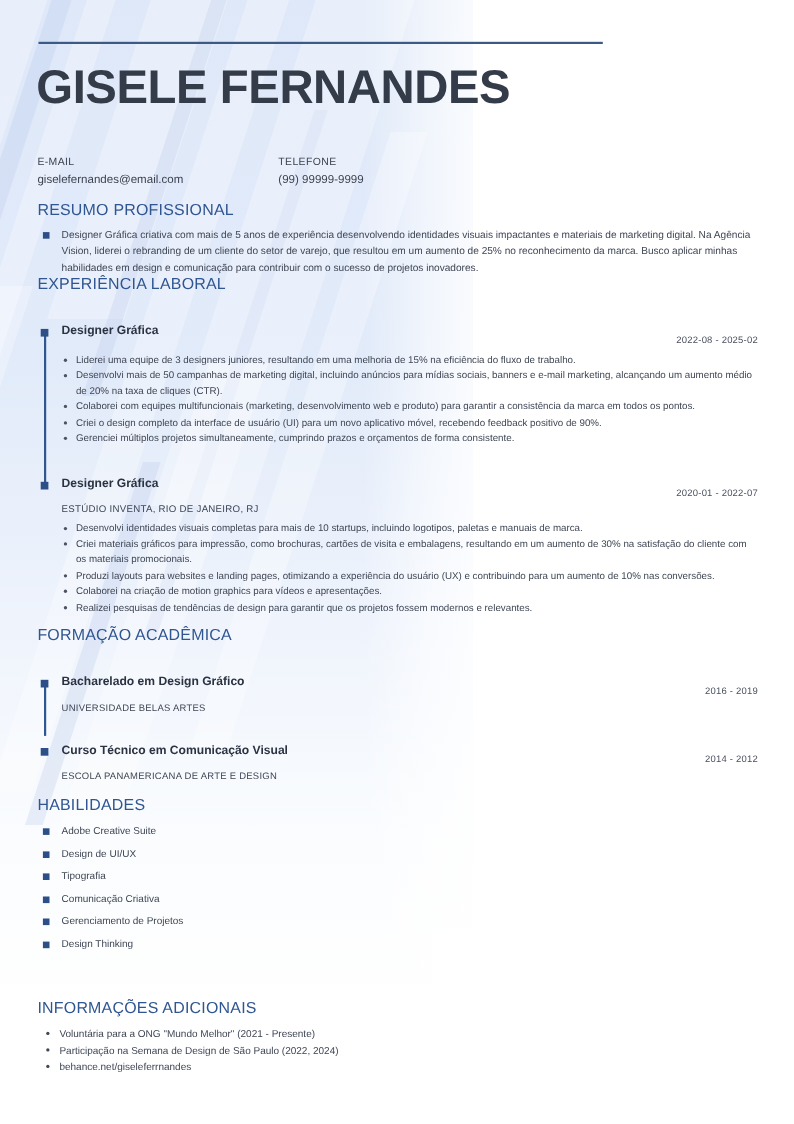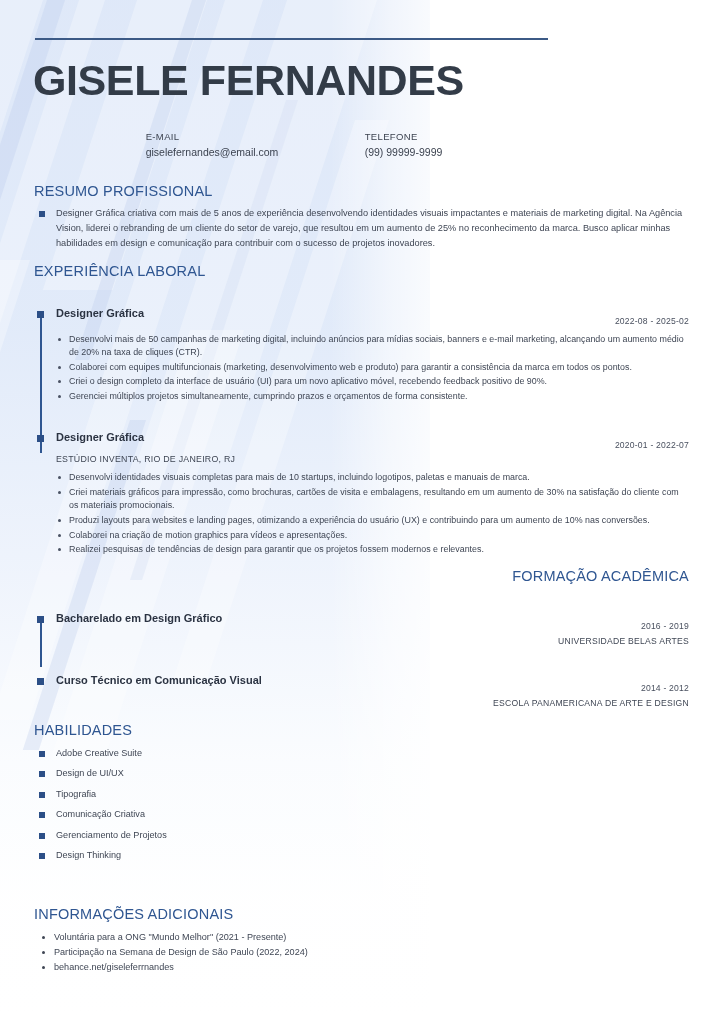--- a/index.html
+++ b/index.html
@@ -89,24 +89,23 @@
     font-size:43px;
     font-weight:bold;
     letter-spacing:-0.4px;
     color:#333c48;
     line-height:1;
   }
 
   
   .contact {
     position:absolute;
-    left:34px; top:131px;
+    left:34px; top:142px;
     width:520px;
     display:flex;
-    justify-content:center;
   }
   .contact-col { width:219px; }
   .contact-col.second { width:auto; }
   .contact-label {
     font-size:9.5px;
     letter-spacing:0.35px;
     color:#3c4350;
     margin-bottom:4px;
   }
   .contact-value {
@@ -276,41 +275,42 @@
       <div class="contact-value">giselefernandes@email.com</div>
     </div>
     <div class="contact-col second">
       <div class="contact-label">TELEFONE</div>
       <div class="contact-value">(99) 99999-9999</div>
     </div>
   </div>
 
   <div class="content">
 
-    <section class="section" style="margin-bottom:12px;">
+    <section class="section" style="">
       <h2 class="section-title">RESUMO PROFISSIONAL</h2>
       <div class="summary-row">
         <span class="sq-bullet"></span>
         <p class="summary-text">Designer Gráfica criativa com mais de 5 anos de experiência desenvolvendo identidades visuais impactantes e materiais de marketing digital. Na Agência Vision, liderei o rebranding de um cliente do setor de varejo, que resultou em um aumento de 25% no reconhecimento da marca. Busco aplicar minhas habilidades em design e comunicação para contribuir com o sucesso de projetos inovadores.</p>
       </div>
     </section>
 
     <section class="section" style="margin-bottom:11px;">
       <h2 class="section-title">EXPERIÊNCIA LABORAL</h2>
 
       <div class="timeline">
         <div class="tl-line" style="top:6px; height:140px;"></div>
 
         <div class="entry" style="margin-bottom:10px;">
           <span class="entry-marker"></span>
           <div class="entry-head">
             <div class="entry-role">Designer Gráfica</div>
             <div class="entry-dates">2022-08  - 2025-02</div>
           </div>
           <ul class="entry-list">
+            <li>Liderei uma equipe de 3 designers juniores, resultando em uma melhoria de 15% na eficiência do fluxo de trabalho.</li>
             <li>Desenvolvi mais de 50 campanhas de marketing digital, incluindo anúncios para mídias sociais, banners e e-mail marketing, alcançando um aumento médio de 20% na taxa de cliques (CTR).</li>
             <li>Colaborei com equipes multifuncionais (marketing, desenvolvimento web e produto) para garantir a consistência da marca em todos os pontos.</li>
             <li>Criei o design completo da interface de usuário (UI) para um novo aplicativo móvel, recebendo feedback positivo de 90%.</li>
             <li>Gerenciei múltiplos projetos simultaneamente, cumprindo prazos e orçamentos de forma consistente.</li>
           </ul>
         </div>
 
         <div class="entry">
           <span class="entry-marker"></span>
           <div class="entry-head">
@@ -322,21 +322,21 @@
             <li>Desenvolvi identidades visuais completas para mais de 10 startups, incluindo logotipos, paletas e manuais de marca.</li>
             <li>Criei materiais gráficos para impressão, como brochuras, cartões de visita e embalagens, resultando em um aumento de 30% na satisfação do cliente com os materiais promocionais.</li>
             <li>Produzi layouts para websites e landing pages, otimizando a experiência do usuário (UX) e contribuindo para um aumento de 10% nas conversões.</li>
             <li>Colaborei na criação de motion graphics para vídeos e apresentações.</li>
             <li>Realizei pesquisas de tendências de design para garantir que os projetos fossem modernos e relevantes.</li>
           </ul>
         </div>
       </div>
     </section>
 
-    <section class="section" style="margin-bottom:14px;text-align:right;">
+    <section class="section" style="margin-bottom:14px;">
       <h2 class="section-title">FORMAÇÃO ACADÊMICA</h2>
 
       <div class="timeline">
         <div class="tl-line" style="top:6px; height:49px;"></div>
 
         <div class="entry edu-entry" style="margin-bottom:22px;">
           <span class="entry-marker"></span>
           <div class="entry-head">
             <div class="entry-role">Bacharelado em Design Gráfico</div>
             <div class="entry-dates">2016  - 2019</div>

